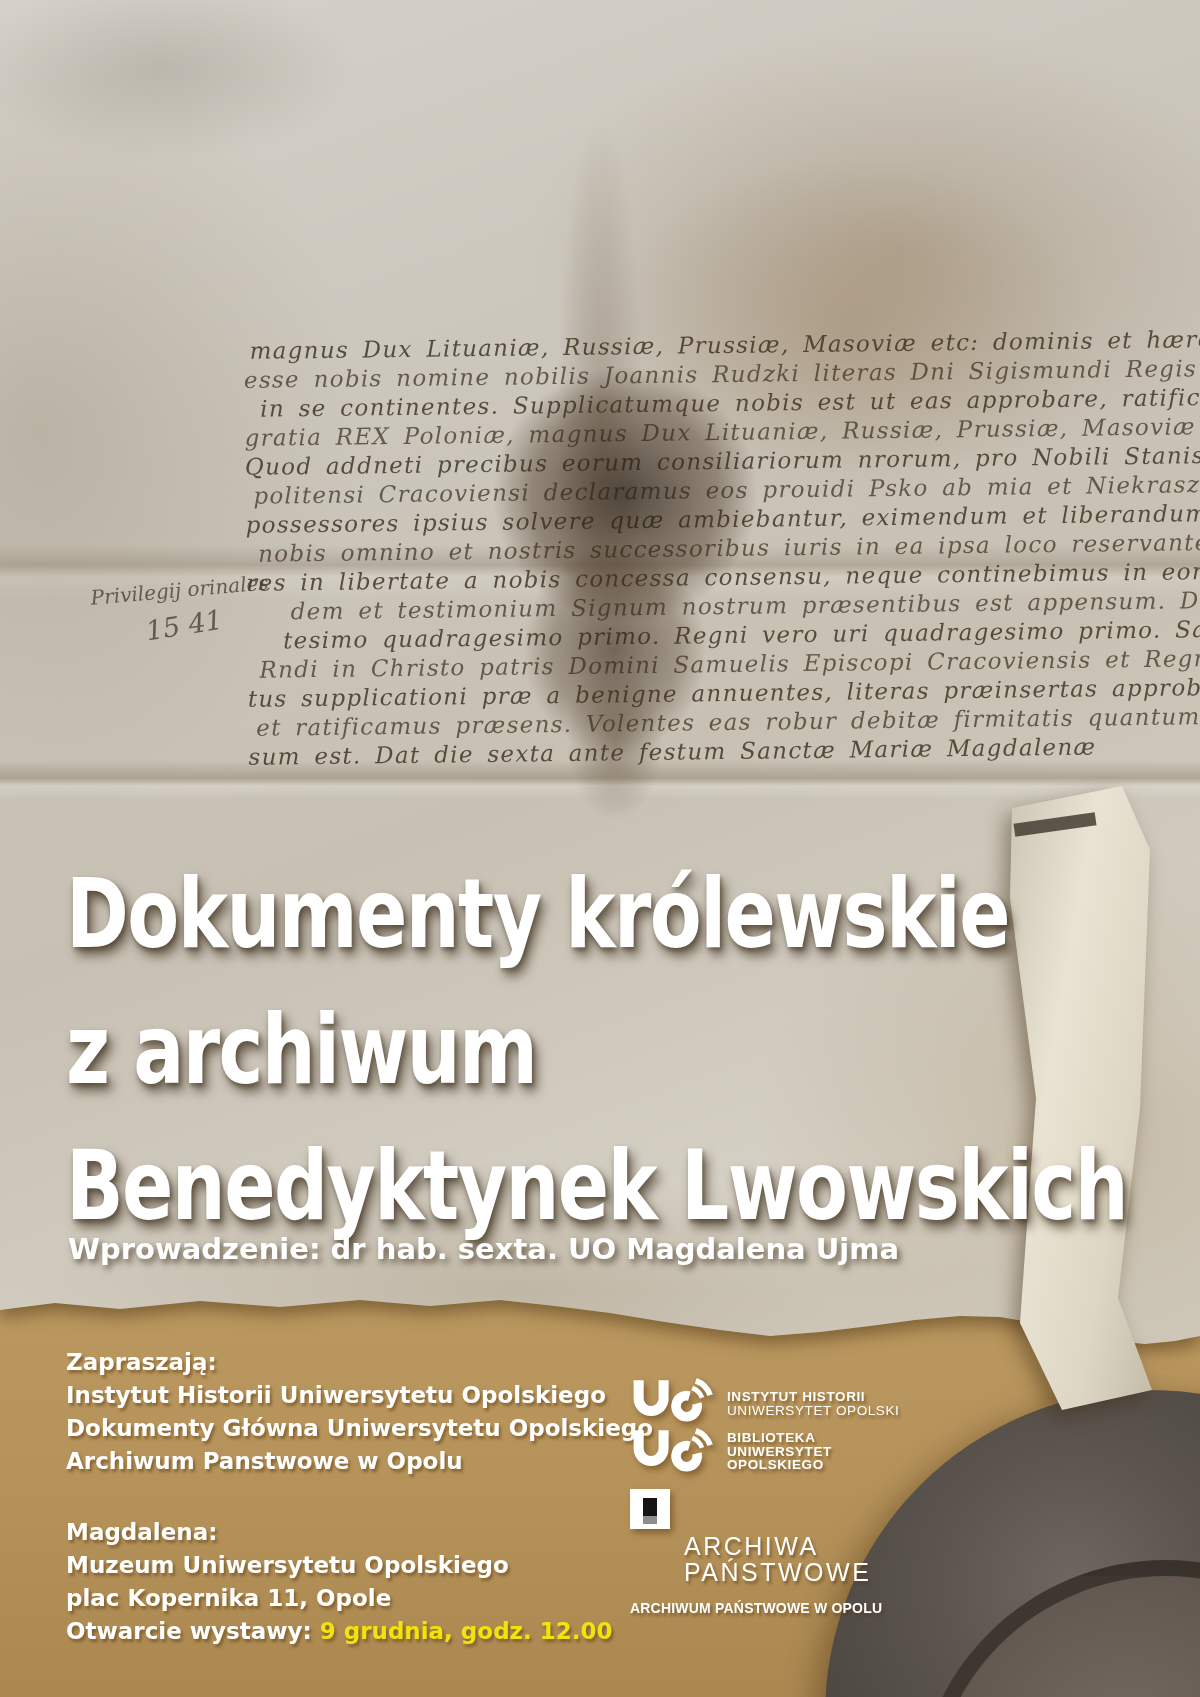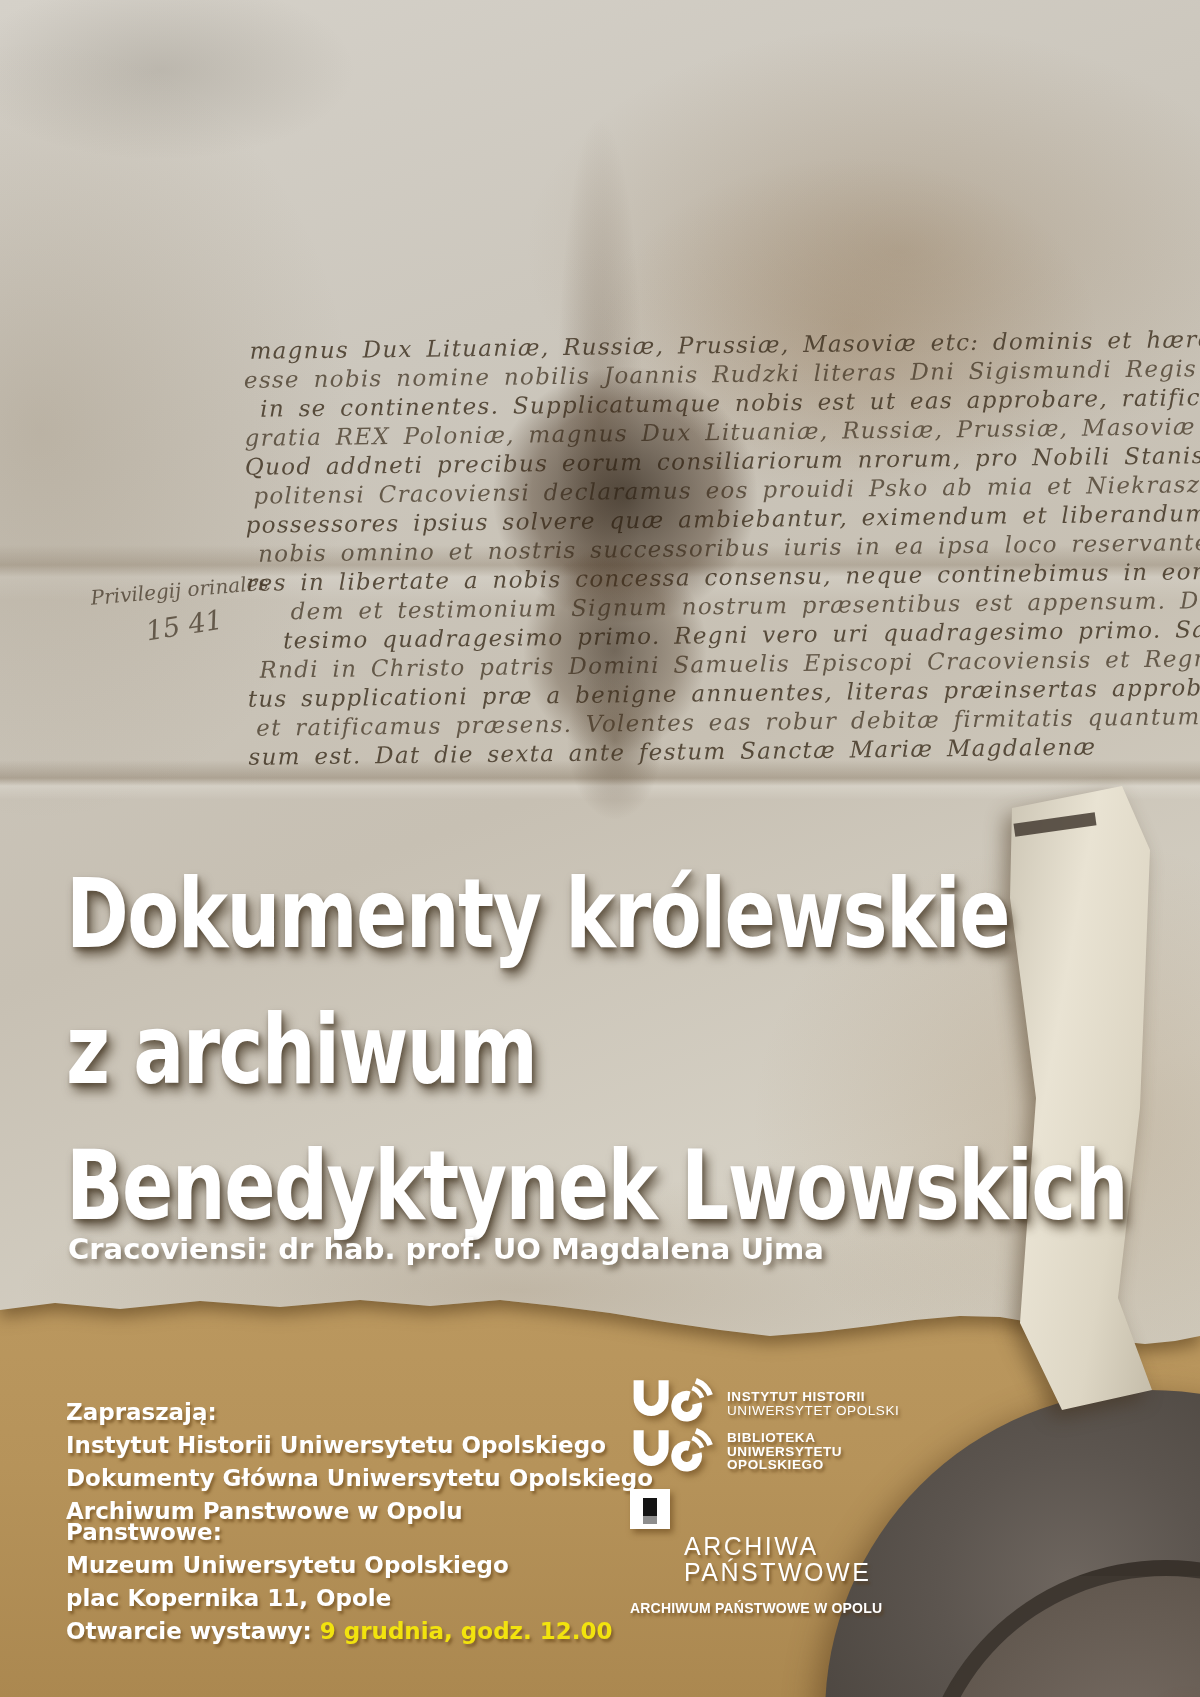--- a/index.html
+++ b/index.html
@@ -104,21 +104,21 @@
         transform:scaleX(.78);transform-origin:left top;white-space:nowrap;
         text-shadow:6px 8px 12px rgba(45,30,10,.6),2px 3px 5px rgba(45,30,10,.4);}
   .subtitle{position:absolute;left:68px;top:1232px;z-index:7;color:#fff;font-weight:bold;
         font-family:"DejaVu Sans",sans-serif;font-size:29px;letter-spacing:0;
         text-shadow:3px 4px 6px rgba(45,30,10,.6);}
 
   
   .band-text{position:absolute;z-index:8;color:#fff;font-weight:bold;
         font-family:"DejaVu Sans",sans-serif;font-size:23px;line-height:33px;
         text-shadow:2px 3px 3px rgba(95,60,15,.55);}
-  .invite{left:66px;top:1396px;}
+  .invite{left:66px;top:1346px;}
   .expo{left:66px;top:1516px;}
   .accent{color:#f2e30e;}
 
   
   .logo-row{position:absolute;z-index:8;filter:drop-shadow(3px 4px 3px rgba(85,52,12,.5));}
   .uo-mark{position:absolute;width:84px;height:46px;}
   .uo1{left:630px;top:1376px;}
   .uo2{left:630px;top:1426px;}
   .logo-text{position:absolute;color:#fff;font-family:"Liberation Sans",sans-serif;
         text-shadow:2px 3px 3px rgba(85,52,12,.55);z-index:8;letter-spacing:.6px;}
@@ -184,31 +184,31 @@
   <div class="strip">
     <div class="body"></div>
     <div class="slit"></div>
   </div>
 
   <div class="title">
     <div>Dokumenty królewskie</div>
     <div>z archiwum</div>
     <div>Benedyktynek Lwowskich</div>
   </div>
-  <div class="subtitle">Cracoviensi: dr hab. prof. UO Magdalena Ujma</div>
+  <div class="subtitle">Wprowadzenie: dr hab. sexta. UO Magdalena Ujma</div>
 
   <div class="band-text invite">
     <div>Zapraszają:</div>
     <div>Instytut Historii Uniwersytetu Opolskiego</div>
     <div>Dokumenty Główna Uniwersytetu Opolskiego</div>
     <div>Archiwum Panstwowe w Opolu</div>
   </div>
 
   <div class="band-text expo">
-    <div>Panstwowe:</div>
+    <div>Magdalena:</div>
     <div>Muzeum Uniwersytetu Opolskiego</div>
     <div>plac Kopernika 11, Opole</div>
     <div><span>Otwarcie wystawy: </span><span class="accent">9 grudnia, godz. 12.00</span></div>
   </div>
 
   <div class="logo-row uo-mark uo1">
     <svg viewBox="0 0 175 90" width="84" height="46">
       <path d="M18,6 V44 a26,26 0 0 0 52,0 V6" fill="none" stroke="#fff" stroke-width="21"></path>
       <path d="M141.2,48.3 A22,22 0 1 1 125.7,32.8" fill="none" stroke="#fff" stroke-width="20" transform="translate(-2,6)"></path>
       <path d="M129.6,22.1 A34,34 0 0 1 150,42.4" fill="none" stroke="#fff" stroke-width="10"></path>
@@ -223,21 +223,21 @@
   <div class="logo-row uo-mark uo2">
     <svg viewBox="0 0 175 90" width="84" height="46">
       <path d="M18,6 V44 a26,26 0 0 0 52,0 V6" fill="none" stroke="#fff" stroke-width="21"></path>
       <path d="M141.2,48.3 A22,22 0 1 1 125.7,32.8" fill="none" stroke="#fff" stroke-width="20" transform="translate(-2,6)"></path>
       <path d="M129.6,22.1 A34,34 0 0 1 150,42.4" fill="none" stroke="#fff" stroke-width="10"></path>
       <path d="M137.1,7.0 A50,50 0 0 1 167,36.9" fill="none" stroke="#fff" stroke-width="12"></path>
     </svg>
   </div>
   <div class="logo-text lt2">
     <div>BIBLIOTEKA</div>
-    <div>UNIWERSYTETU</div>
+    <div>UNIWERSYTET</div>
     <div>OPOLSKIEGO</div>
   </div>
 
   <div class="ap-icon">
     <div class="door-top"></div>
     <div class="door-bottom"></div>
   </div>
   <div class="logo-text ap-name">
     <div>ARCHIWA</div>
     <div>PAŃSTWOWE</div>

